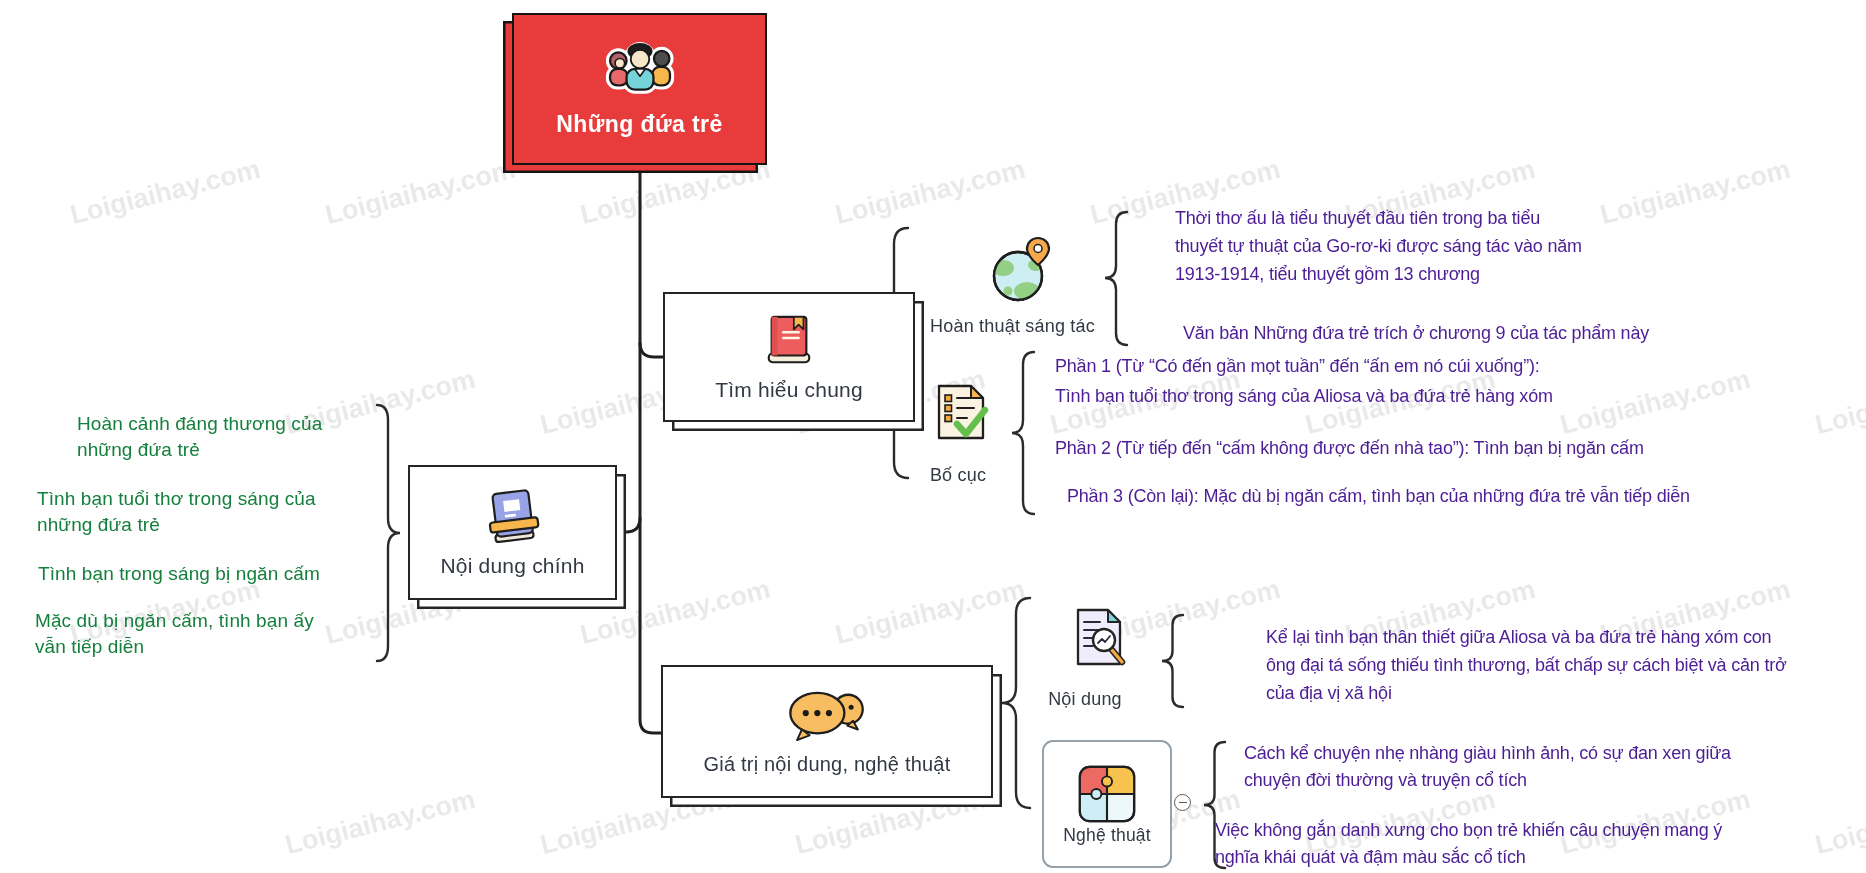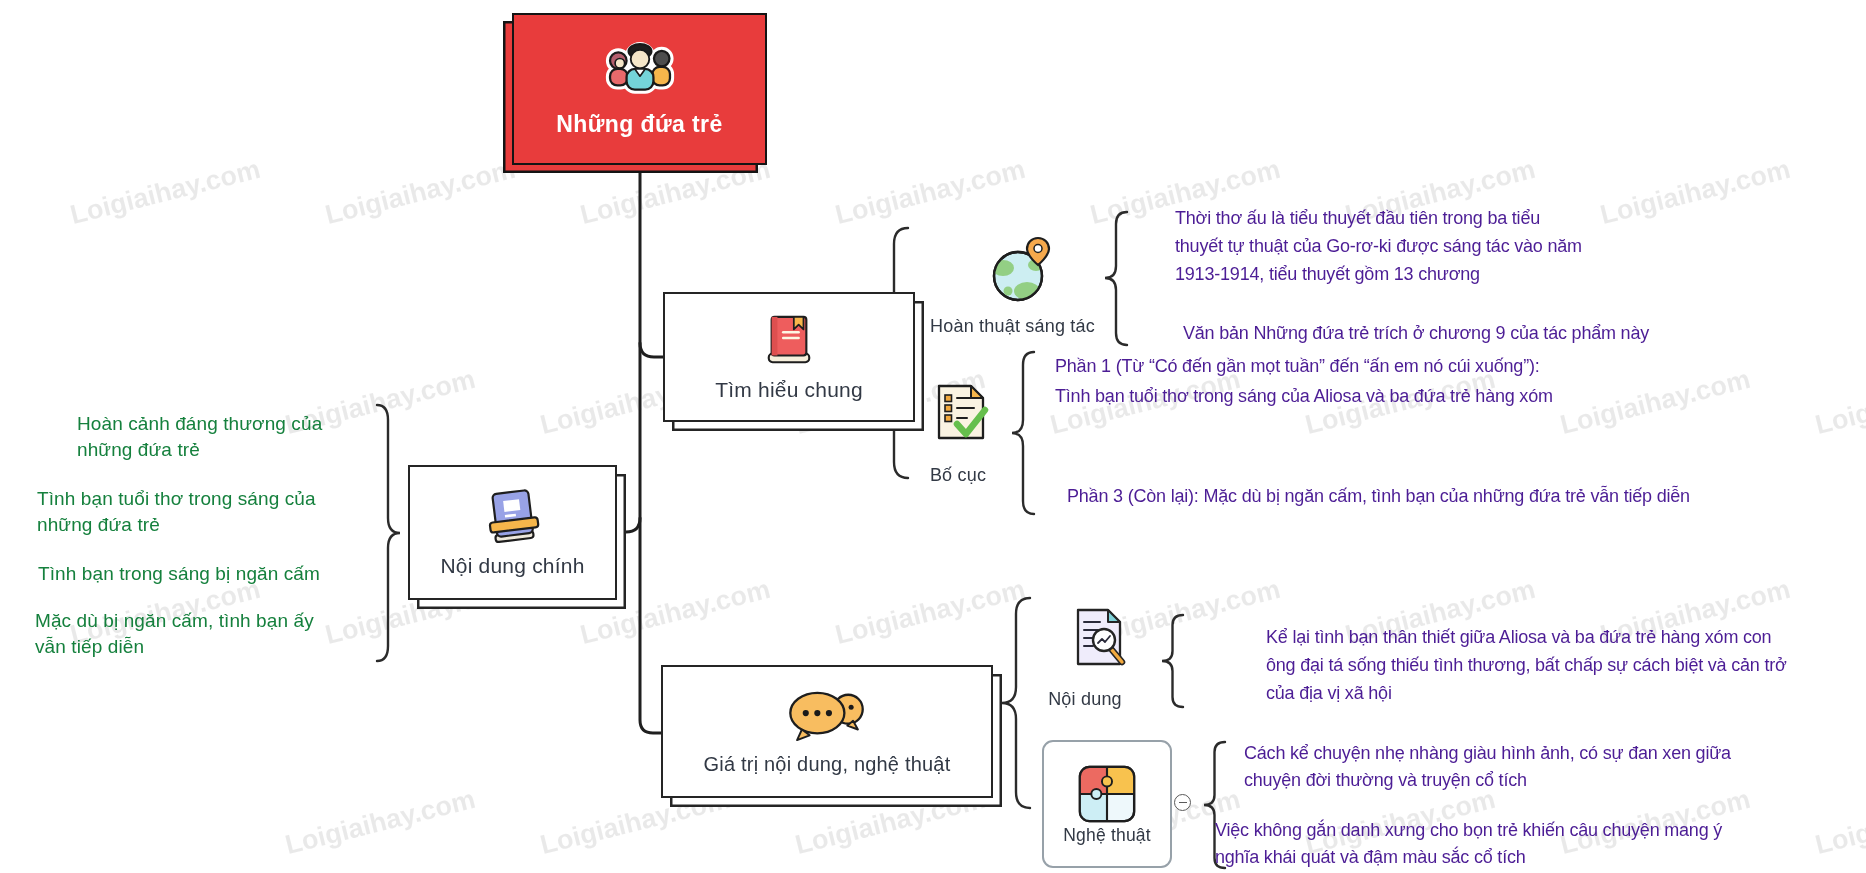--- a/index.html
+++ b/index.html
@@ -240,20 +240,21 @@
   <div class="txt txt--left" style="left:35px;top:608px;">Mặc dù bị ngăn cấm, tình bạn ấy
 vẫn tiếp diễn</div>
 
   <div class="txt" style="left:1175px;top:204px;">Thời thơ ấu là tiểu thuyết đầu tiên trong ba tiểu
 thuyết tự thuật của Go-rơ-ki được sáng tác vào năm
 1913-1914, tiểu thuyết gồm 13 chương</div>
   <div class="txt" style="left:1183px;top:319px;">Văn bản Những đứa trẻ trích ở chương 9 của tác phẩm này</div>
 
   <div class="txt lh30" style="left:1055px;top:351px;">Phần 1 (Từ “Có đến gần mọt tuần” đến “ấn em nó cúi xuống”):
 Tình bạn tuổi thơ trong sáng của Aliosa và ba đứa trẻ hàng xóm</div>
+  <div class="txt" style="left:1055px;top:434px;">Phần 2 (Từ tiếp đến “cấm không được đến nhà tao”): Tình bạn bị ngăn cấm</div>
   <div class="txt" style="left:1055px;top:482px;margin-left:12px;">Phần 3 (Còn lại): Mặc dù bị ngăn cấm, tình bạn của những đứa trẻ vẫn tiếp diễn</div>
 
   <div class="txt" style="left:1266px;top:623px;">Kể lại tình bạn thân thiết giữa Aliosa và ba đứa trẻ hàng xóm con
 ông đại tá sống thiếu tình thương, bất chấp sự cách biệt và cản trở
 của địa vị xã hội</div>
 
   <div class="txt lh27" style="left:1244px;top:740px;">Cách kể chuyện nhẹ nhàng giàu hình ảnh, có sự đan xen giữa
 chuyện đời thường và truyện cổ tích</div>
   <div class="txt lh27" style="left:1215px;top:817px;">Việc không gắn danh xưng cho bọn trẻ khiến câu chuyện mang ý
 nghĩa khái quát và đậm màu sắc cổ tích</div>

